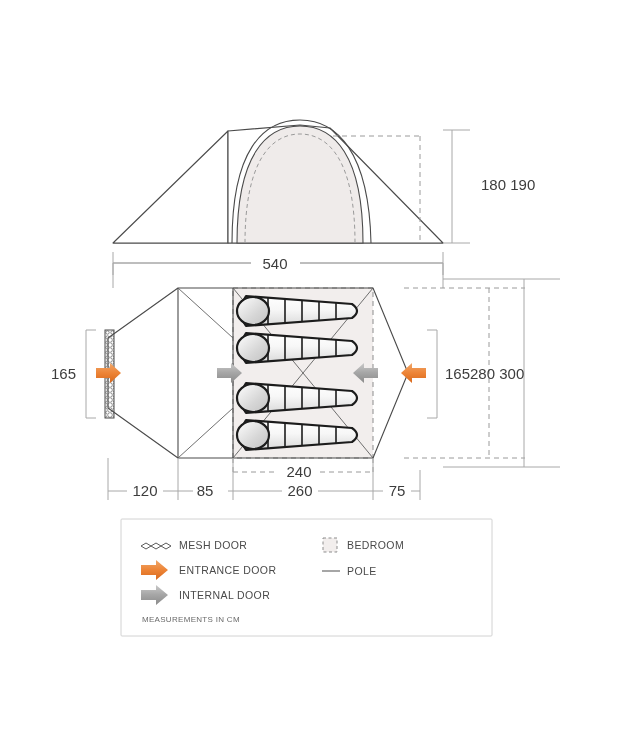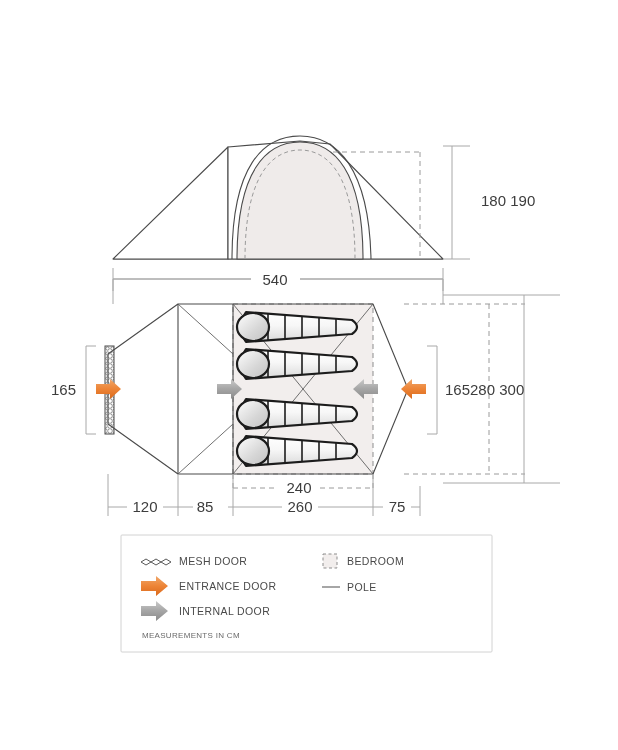--- a/index.html
+++ b/index.html
@@ -11,21 +11,21 @@
   body {
     width: 618px;
     height: 750px;
     position: relative;
     font-family: "Liberation Sans", sans-serif;
     overflow: hidden;
   }
   #diagram-root {
     position: absolute;
     left: 0;
-    top: 16px;
+    top: 0;
     width: 618px;
     height: 542px;
   }
   svg.plan-svg {
     display: block;
     width: 618px;
     height: 750px;
   }
   text {
     font-family: "Liberation Sans", sans-serif;

